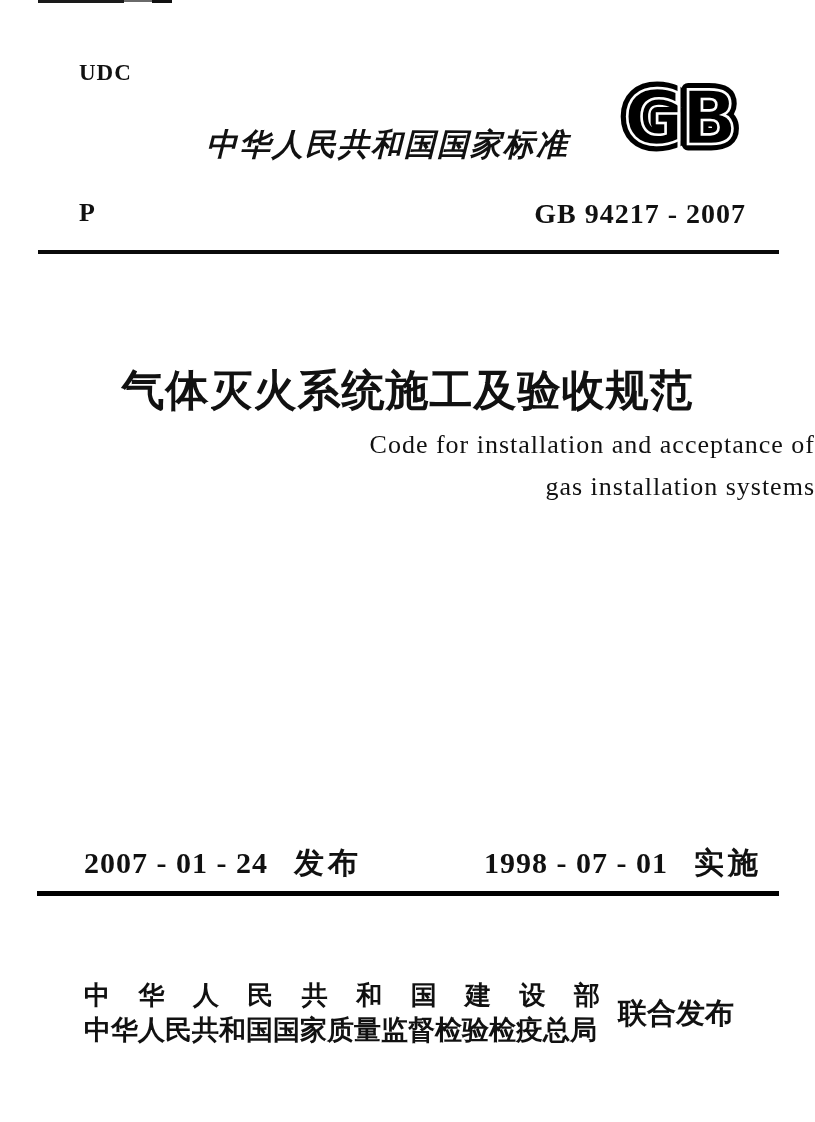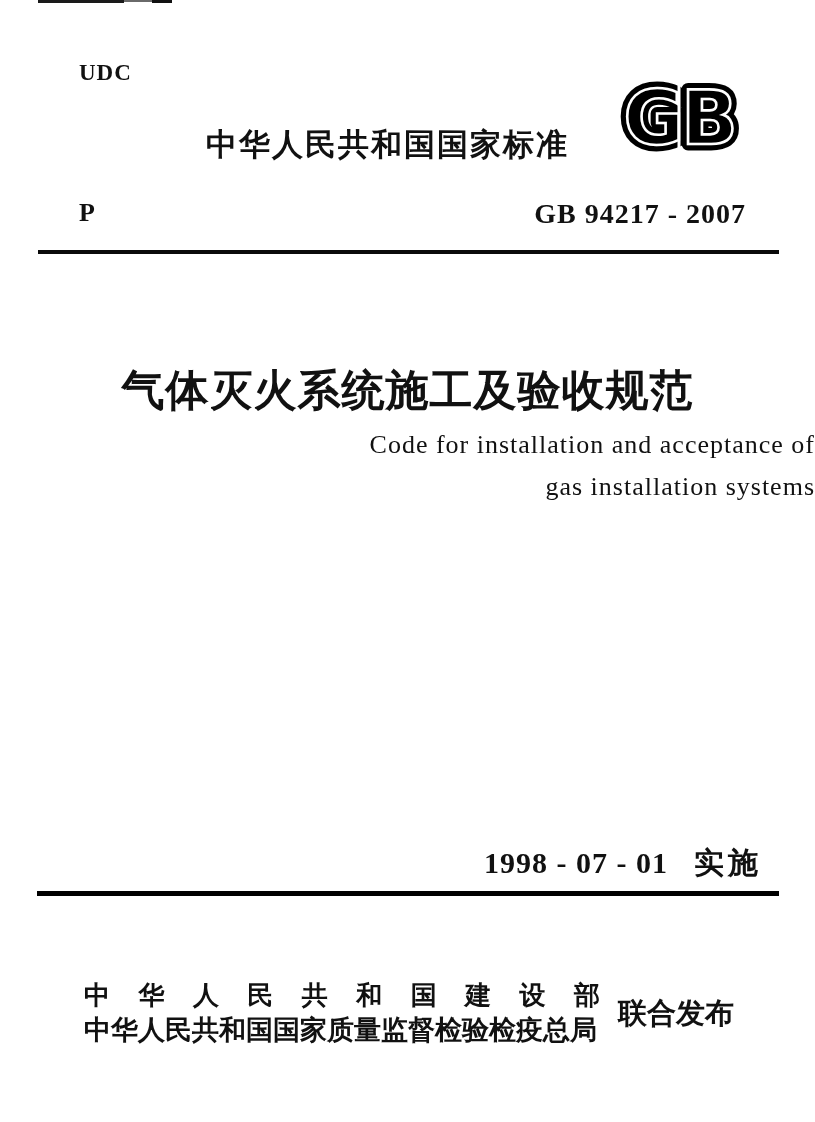--- a/index.html
+++ b/index.html
@@ -20,21 +20,21 @@
   .top-mark-2 { position: absolute; left: 124px; top: 0; width: 30px; height: 2px; background: #6a6a6a; }
   .top-mark-3 { position: absolute; left: 152px; top: 0; width: 20px; height: 3px; background: #111; }
 
   .udc {
     position: absolute; left: 79px; top: 60px;
     font-weight: bold; font-size: 23px; letter-spacing: 1px;
   }
   .std-label {
     position: absolute; left: 206px; top: 124px;
     font-family: "Liberation Sans", "DejaVu Sans", sans-serif;
-    font-weight: bold; font-size: 31px; letter-spacing: 2px;
+    font-weight: bold; font-size: 31px; letter-spacing: 2px; font-style: italic;
   }
   .gb-logo {
     position: absolute; left: 606px; top: 78px;
     width: 146px; height: 80px;
   }
   .p-code {
     position: absolute; left: 79px; top: 198px;
     font-weight: bold; font-size: 26px;
   }
   .std-number {
@@ -107,20 +107,24 @@
   <div class="p-code">P</div>
 
   <div class="std-number">GB 94217 - 2007</div>
 
   <div class="rule-thin"></div>
 
   <div class="title-zh">气体灭火系统施工及验收规范</div>
   <div class="title-en l1">Code for installation and acceptance of</div>
   <div class="title-en l2">gas installation systems</div>
 
+  <div class="date-row left">
+    <span class="date-value">2007 - 01 - 24</span>
+    <span class="date-label">发布</span>
+  </div>
   <div class="date-row right">
     <span class="date-value">1998 - 07 - 01</span>
     <span class="date-label">实施</span>
   </div>
 
   <div class="rule-thick"></div>
 
   <div class="pub-line1">中 华 人 民 共 和 国 建 设 部</div>
   <div class="pub-line2">中华人民共和国国家质量监督检验检疫总局</div>
   <div class="joint-label">联合发布</div>

